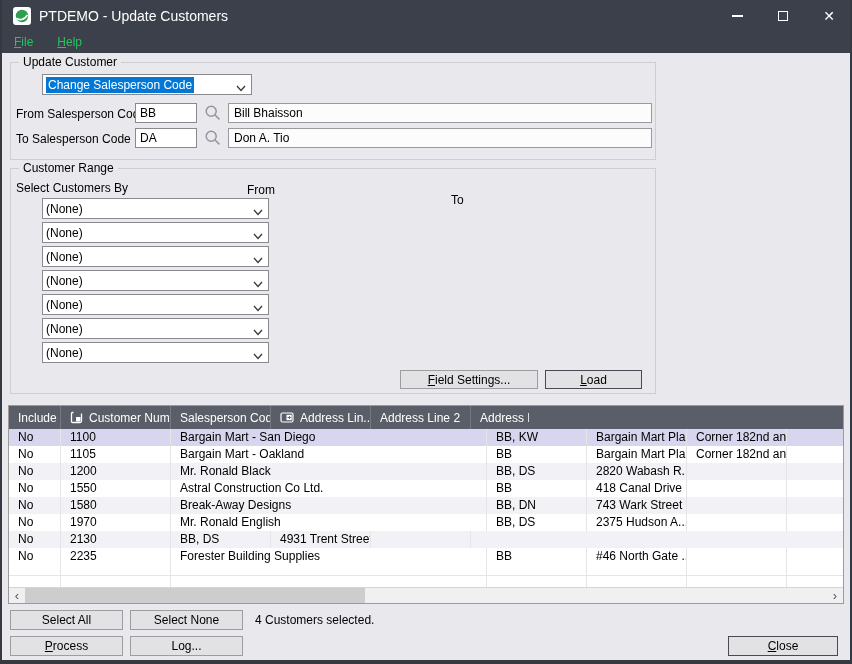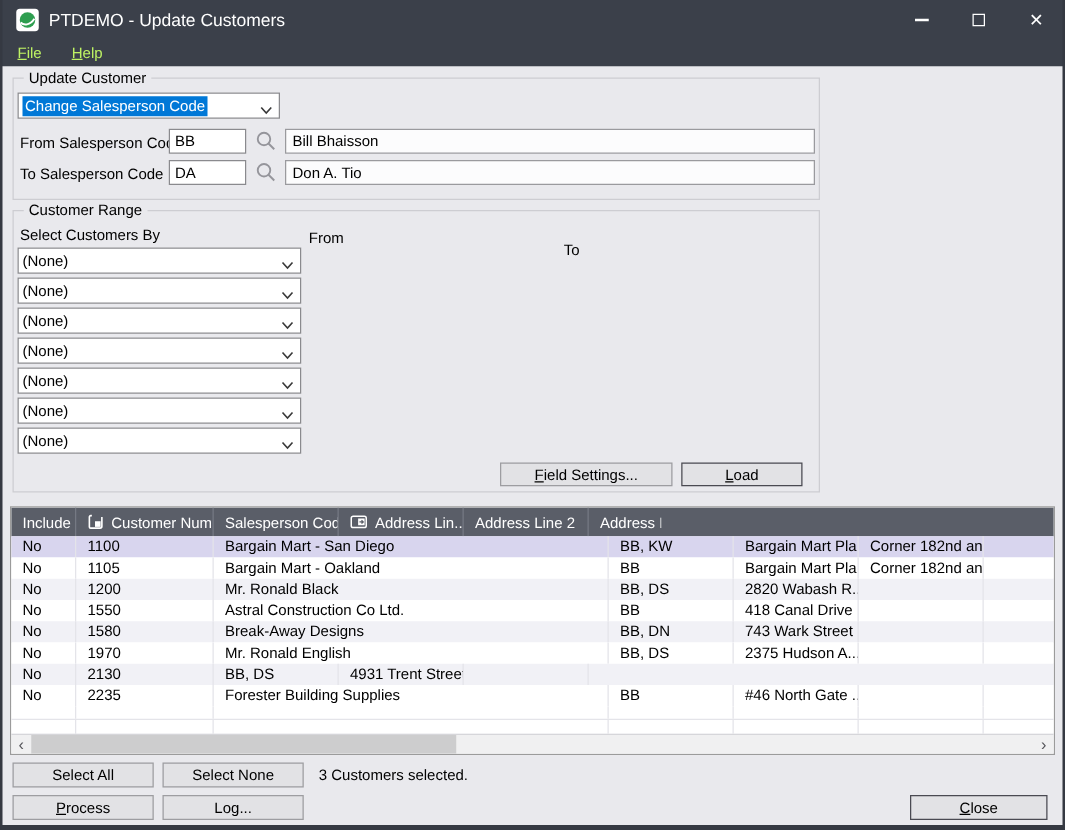--- a/index.html
+++ b/index.html
@@ -19,33 +19,33 @@
   .appicon { position:absolute; left:13px; top:7px; width:18px; height:18px; background:#fff; border-radius:3px; }
   .title-text { position:absolute; left:39px; top:0; height:32px; line-height:32px; color:#fff; font-size:14px; }
   .wbtn { position:absolute; top:0; width:46px; height:32px; display:flex; align-items:center; justify-content:center; cursor:default; }
   .wbtn.min { left:714px; } .wbtn.max { left:760px; } .wbtn.cls { left:806px; }
   .glyph-min { width:11px; height:2px; background:#fff; }
   .glyph-max { width:10px; height:10px; border:1.5px solid #fff; }
   .glyph-cls { color:#fff; font-size:14px; line-height:1; }
 
   
   .menubar { position:absolute; left:0; top:32px; width:852px; height:21px; background:#3B404A; display:flex; align-items:center; }
-  .menu-item { color:#bef264; font-size:12px; padding:0 12px; height:21px; line-height:21px; }
+  .menu-item { color:#22c55e; font-size:12px; padding:0 12px; height:21px; line-height:21px; }
   .menu-item:first-child { padding-left:14px; }
 
   
   .group { position:absolute; border:1px solid #CDCDD2; }
   .group-label { position:absolute; top:-8px; left:8px; background:#E9E9ED; padding:0 4px; font-size:12px; line-height:15px; }
   .g-update { left:10px; top:62px; width:646px; height:98px; }
   .g-range  { left:10px; top:168px; width:646px; height:226px; }
 
   .lbl { position:absolute; font-size:12px; white-space:nowrap; }
 
   
-  .combo { position:absolute; height:21px; background:#fff; border:1px solid #8A8A8E; display:flex; align-items:center; padding:0 3px; overflow:hidden; }
+  .combo { position:absolute; height:21px; background:#fff; border:1px solid #8A8A8E; display:flex; align-items:center; padding:0 3px; overflow:hidden;margin-left:28px; }
   .combo .chev { position:absolute; right:5px; top:6px; }
   .combo-sel { background:#0078D7; color:#fff; padding:1px 2px; white-space:nowrap; }
   .combo-plain { color:#000; white-space:nowrap; }
 
   
   .tinput { position:absolute; height:20px; background:#fff; border:1px solid #8A8A8E; font-family:"Liberation Sans",sans-serif; font-size:12px; padding:0 4px; color:#000; }
   .dfield { position:absolute; height:20px; background:#FCFCFD; border:1px solid #9A9A9E; line-height:18px; padding:0 5px; overflow:hidden; white-space:nowrap; }
   .finder { position:absolute; width:18px; height:18px; cursor:pointer; }
 
   
@@ -316,21 +316,21 @@
 
     <div class="hscroll">
       <div class="sarrow">‹</div>
       <div class="sthumb"></div>
       <div class="sarrow right">›</div>
     </div>
   </div>
 
   <button class="btn" style="left:10px; top:610px; width:113px; height:20px;">Select All</button>
   <button class="btn" style="left:130px; top:610px; width:113px; height:20px;">Select None</button>
-  <span class="status" style="left:255px; top:613px;">3 Customers selected.</span>
+  <span class="status" style="left:255px; top:613px;">4 Customers selected.</span>
 
   <button class="btn" style="left:10px; top:636px; width:113px; height:20px;"><u>P</u>rocess</button>
   <button class="btn" style="left:130px; top:636px; width:113px; height:20px;">Log...</button>
   <button class="btn default" style="left:728px; top:636px; width:110px; height:20px;"><u>C</u>lose</button>
 
   <div class="edge l"></div>
   <div class="edge r"></div>
   <div class="edge b"></div>
 </div>
 

